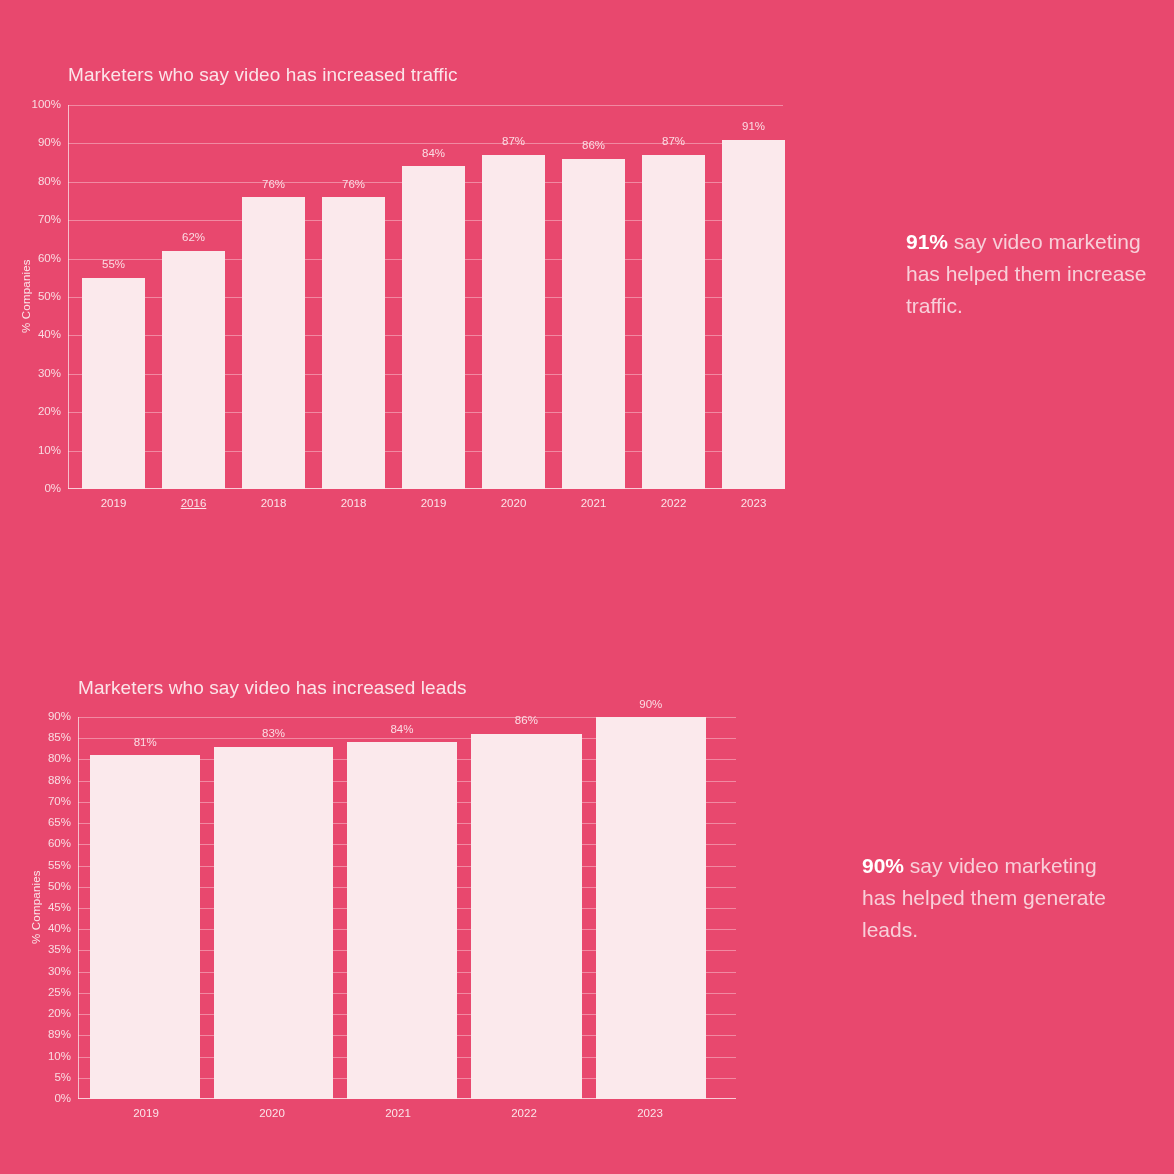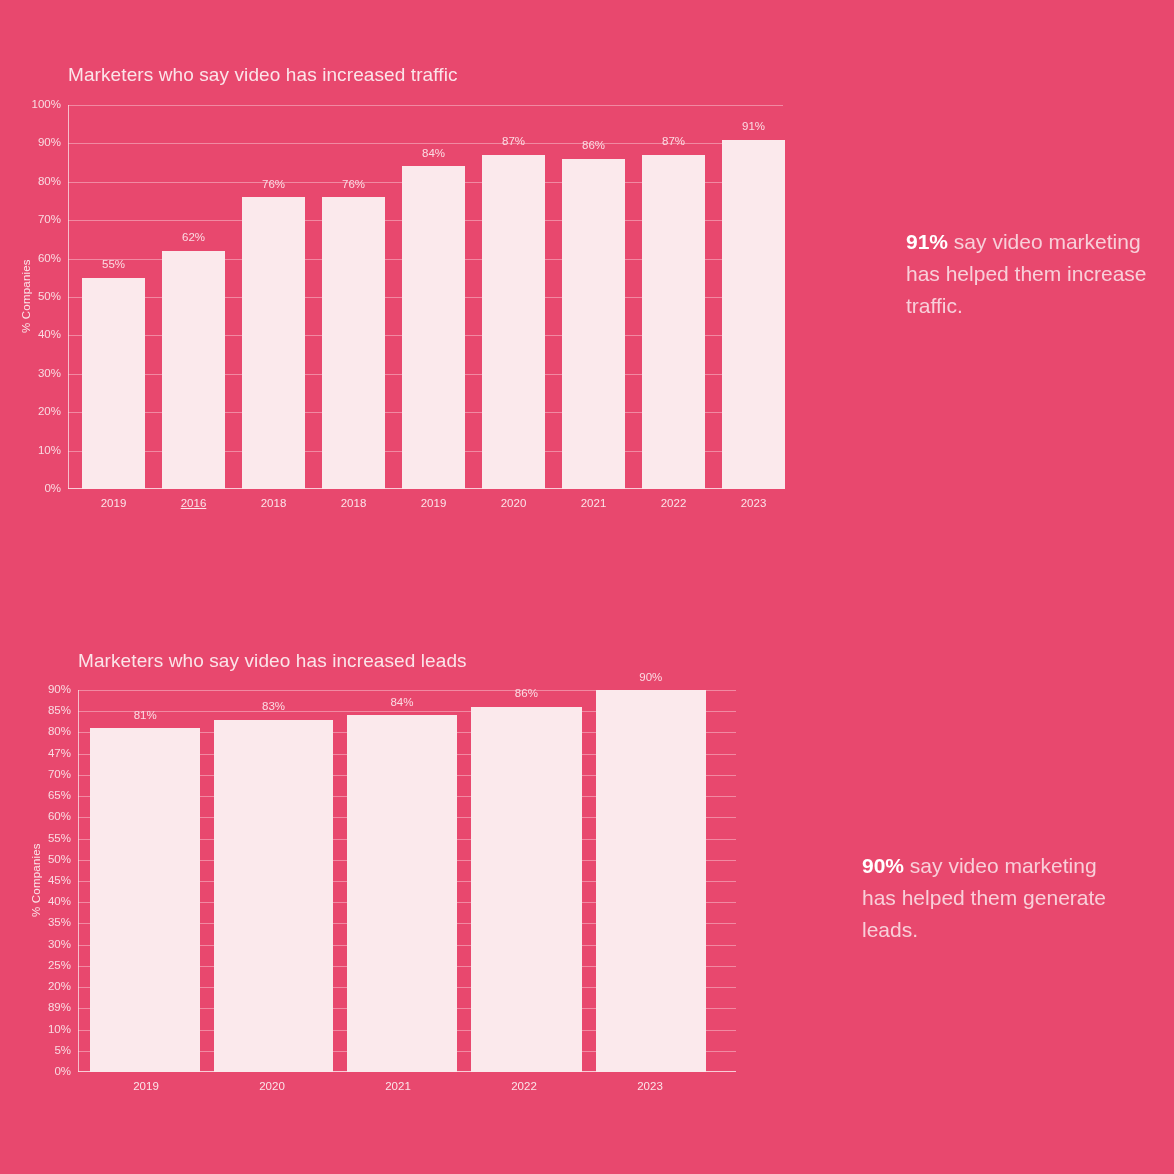--- a/index.html
+++ b/index.html
@@ -183,21 +183,21 @@
         <div class="xtick" style="left: 205.5px; top: 9px;">2018</div>
         <div class="xtick" style="left: 285.5px; top: 9px;">2018</div>
         <div class="xtick" style="left: 365.5px; top: 9px;">2019</div>
         <div class="xtick" style="left: 445.5px; top: 9px;">2020</div>
         <div class="xtick" style="left: 525.5px; top: 9px;">2021</div>
         <div class="xtick" style="left: 605.5px; top: 9px;">2022</div>
         <div class="xtick" style="left: 685.5px; top: 9px;">2023</div>
       </div>
   </div>
 
-  <div class="chart-block" style="left:78px; top:650px; width:740px;">
+  <div class="chart-block" style="left:78px; top:677px; width:740px;">
 
     <div class="chart-title">Marketers who say video has increased leads</div>
 
     <div class="plot-wrap" id="plot2" style="margin-top:18px; width:658px; height:382px;">
       <div class="y-axis-title" id="ylab2" style="left: -48px; top: 227px;">% Companies</div>
       <div class="axis-line-y" style="height:382px;"></div>
       <div class="axis-line-x" style="bottom:0; width:658px;"></div>
     <div class="ytick" style="top: 382px;">0%</div>
         <div class="gridline" style="top: 360.778px; width: 658px;"></div>
         <div class="ytick" style="top: 360.778px;">5%</div>
@@ -221,21 +221,21 @@
         <div class="ytick" style="top: 169.778px;">50%</div>
         <div class="gridline" style="top: 148.556px; width: 658px;"></div>
         <div class="ytick" style="top: 148.556px;">55%</div>
         <div class="gridline" style="top: 127.333px; width: 658px;"></div>
         <div class="ytick" style="top: 127.333px;">60%</div>
         <div class="gridline" style="top: 106.111px; width: 658px;"></div>
         <div class="ytick" style="top: 106.111px; margin-left: 38px;">65%</div>
         <div class="gridline" style="top: 84.8889px; width: 658px;"></div>
         <div class="ytick" style="top: 84.8889px;">70%</div>
         <div class="gridline" style="top: 63.6667px; width: 658px;"></div>
-        <div class="ytick" style="top: 63.6667px;">47%</div>
+        <div class="ytick" style="top: 63.6667px;">88%</div>
         <div class="gridline" style="top: 42.4444px; width: 658px;"></div>
         <div class="ytick" style="top: 42.4444px;">80%</div>
         <div class="gridline" style="top: 21.2222px; width: 658px;"></div>
         <div class="ytick" style="top: 21.2222px;">85%</div>
         <div class="gridline" style="top: 0px; width: 658px;"></div>
         <div class="ytick" style="top: 0px;">90%</div>
         <div class="bars" style="width: 616px; height: 382px; left: 12px; gap: 14px;">
           <div class="bar-slot" style="width: 112px;">
             <div class="bar-value" style="bottom: 350.8px;">81%</div>
             <div class="bar" style="height: 343.8px;"></div>

